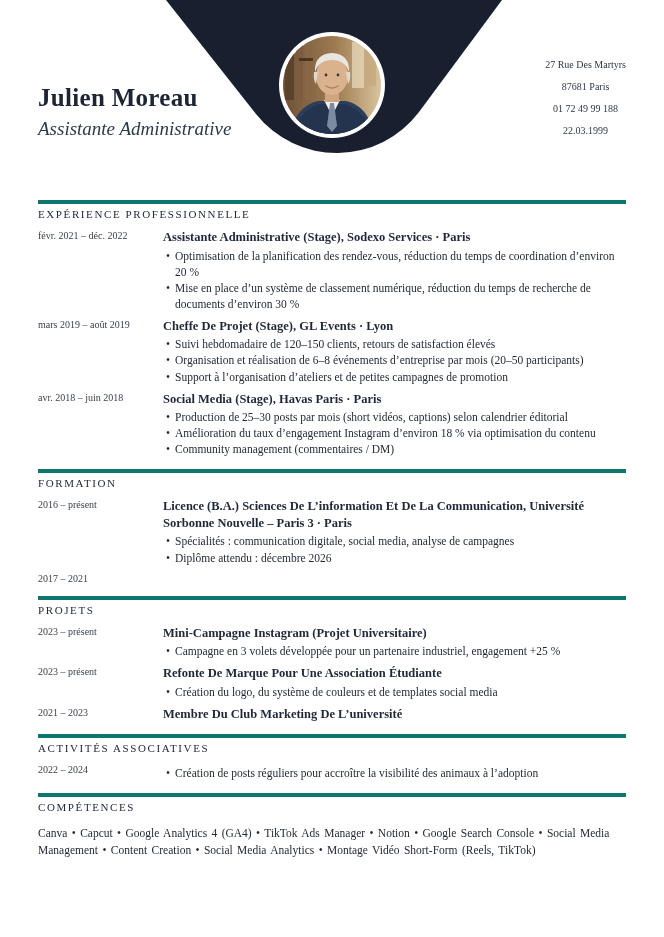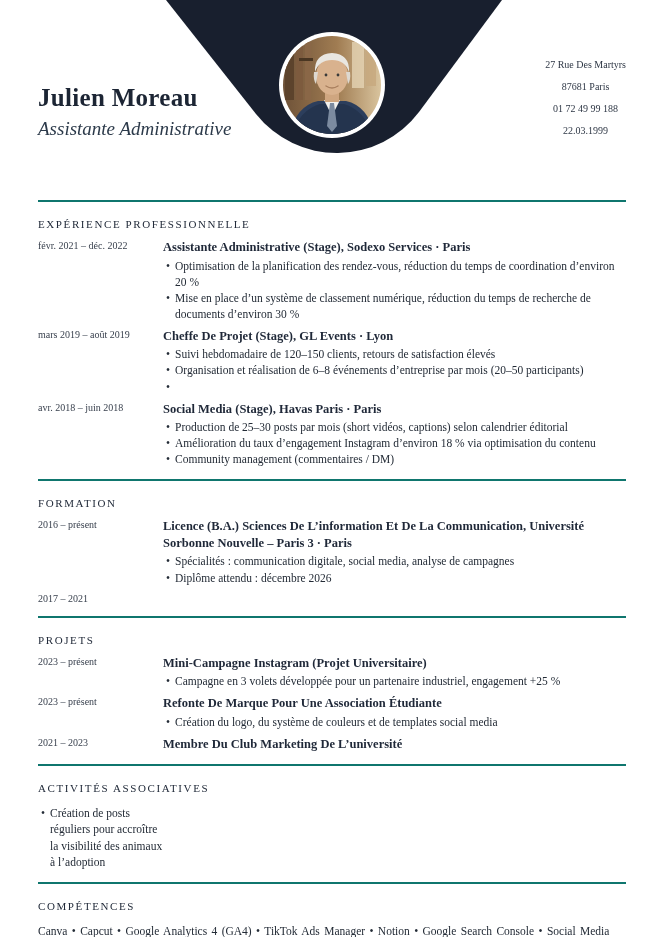--- a/index.html
+++ b/index.html
@@ -8,21 +8,21 @@
     font-family:"Liberation Serif","DejaVu Serif",serif;color:#232b36;overflow:hidden;
   }
   
   .header{position:relative;height:200px;}
   .banner-svg{position:absolute;top:0;left:0;}
   .name{position:absolute;left:38px;top:84px;margin:0;font-size:25px;font-weight:700;color:#1c2534;letter-spacing:.3px;}
   .role{position:absolute;left:38px;top:118px;margin:0;font-size:19px;font-style:italic;font-weight:400;color:#2c3a4a;}
   .contact{position:absolute;right:38px;top:54px;text-align:center;font-size:10px;line-height:22px;color:#2e3745;}
   
   .main{margin:0 38px;}
-  .cv-section{border-top:2px solid #0f766e;padding-top:16px;margin-bottom:12px;}
+  .cv-section{border-top:4px solid #0f766e;padding-top:4px;margin-bottom:12px;}
   .sec-h{margin:0 0 9px 0;font-size:11px;font-weight:400;letter-spacing:1.6px;color:#222b3a;}
   .entry{display:grid;grid-template-columns:125px 1fr;margin-bottom:6px;}
   .date{font-size:10px;color:#39414e;padding-top:1px;white-space:nowrap;}
   .title{margin:0;font-size:12.5px;font-weight:700;line-height:1.32;color:#1f2838;}
   .bullets{list-style:none;margin:2px 0 0 0;padding:0;}
   .bullets li{display:flex;font-size:11.5px;line-height:1.4;color:#232b36;}
   .b{flex:0 0 auto;margin:0 5px 0 3px;}
   .skills{font-size:11.5px;line-height:1.45;color:#232b36;word-spacing:1.5px;}
 </style>
 </head>
@@ -116,20 +116,21 @@
             <li>
                 <span class="b">•</span>
                 <span>Suivi hebdomadaire de 120–150 clients, retours de satisfaction élevés</span>
               </li>
             <li>
                 <span class="b">•</span>
                 <span>Organisation et réalisation de 6–8 événements d’entreprise par mois (20–50 participants)</span>
               </li>
             <li>
                 <span class="b">•</span>
+                <span>Support à l’organisation d’ateliers et de petites campagnes de promotion</span>
               </li>
           </ul>
         </div>
       </div>
 
       <div class="entry">
         <div class="date">avr. 2018 – juin 2018</div>
         <div>
           <h3 class="title">Social Media (Stage), Havas Paris · Paris</h3>
           <ul class="bullets">
@@ -209,20 +210,21 @@
         <div>
           <h3 class="title">Membre Du Club Marketing De L’université</h3>
         </div>
       </div>
     </section>
 
     <section class="cv-section">
       <h2 class="sec-h">ACTIVITÉS ASSOCIATIVES</h2>
 
       <div class="entry">
+        <div class="date">2022 – 2024</div>
         <div>
           <ul class="bullets">
             <li>
                 <span class="b">•</span>
                 <span>Création de posts réguliers pour accroître la visibilité des animaux à l’adoption</span>
               </li>
           </ul>
         </div>
       </div>
     </section>

